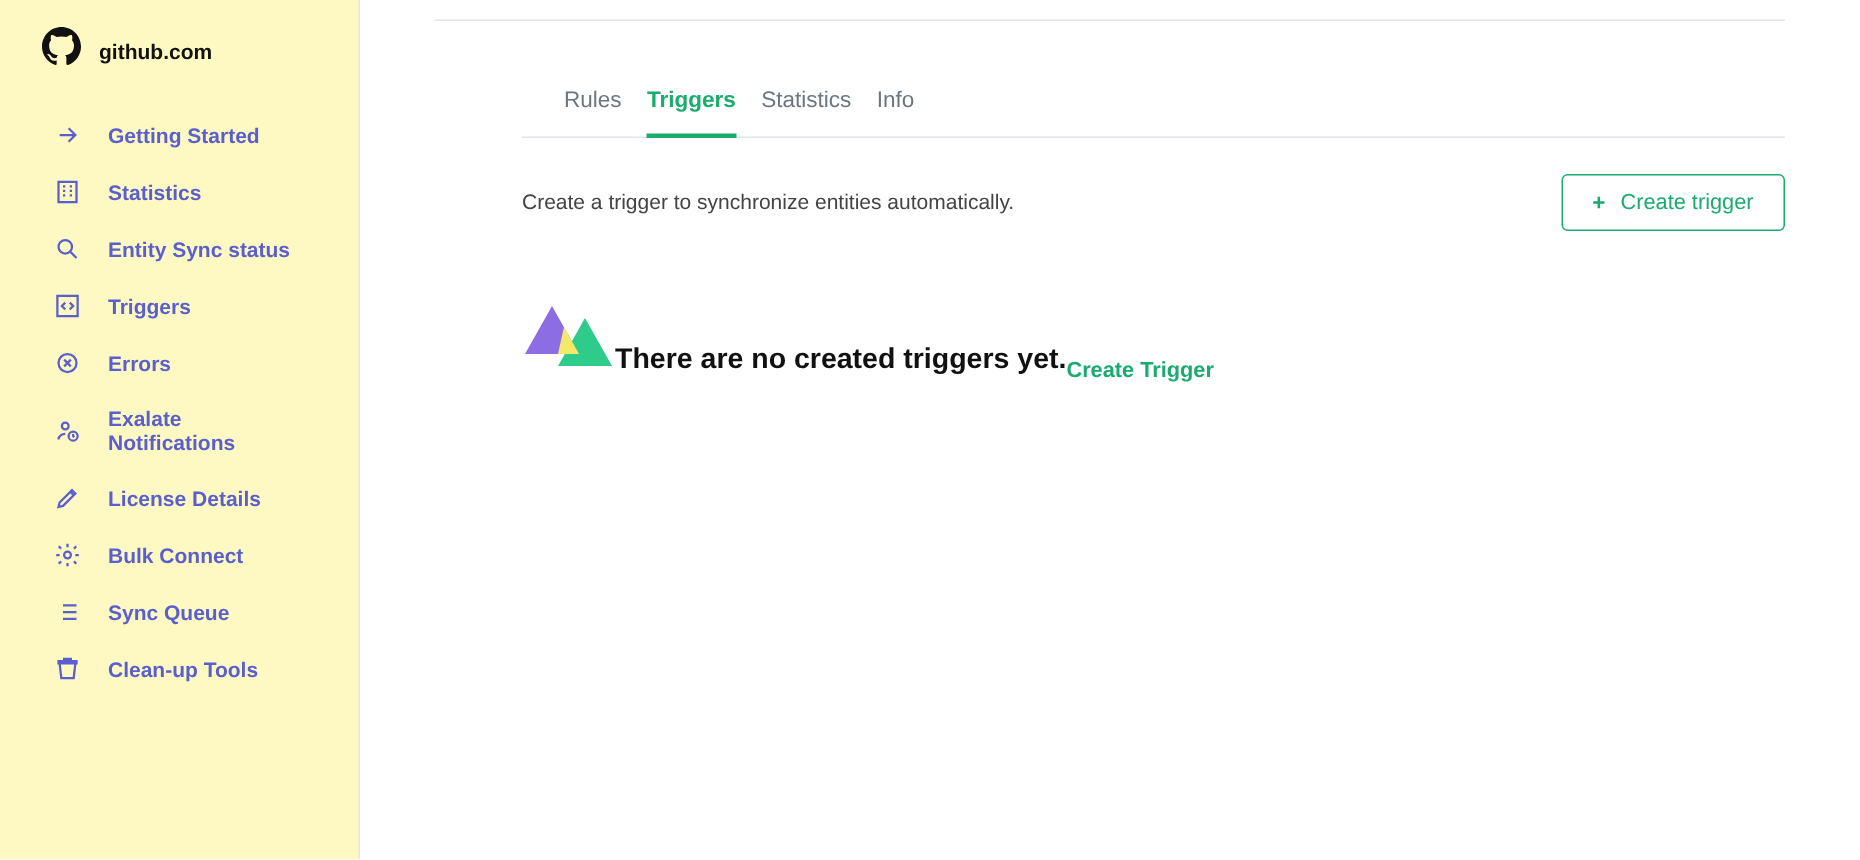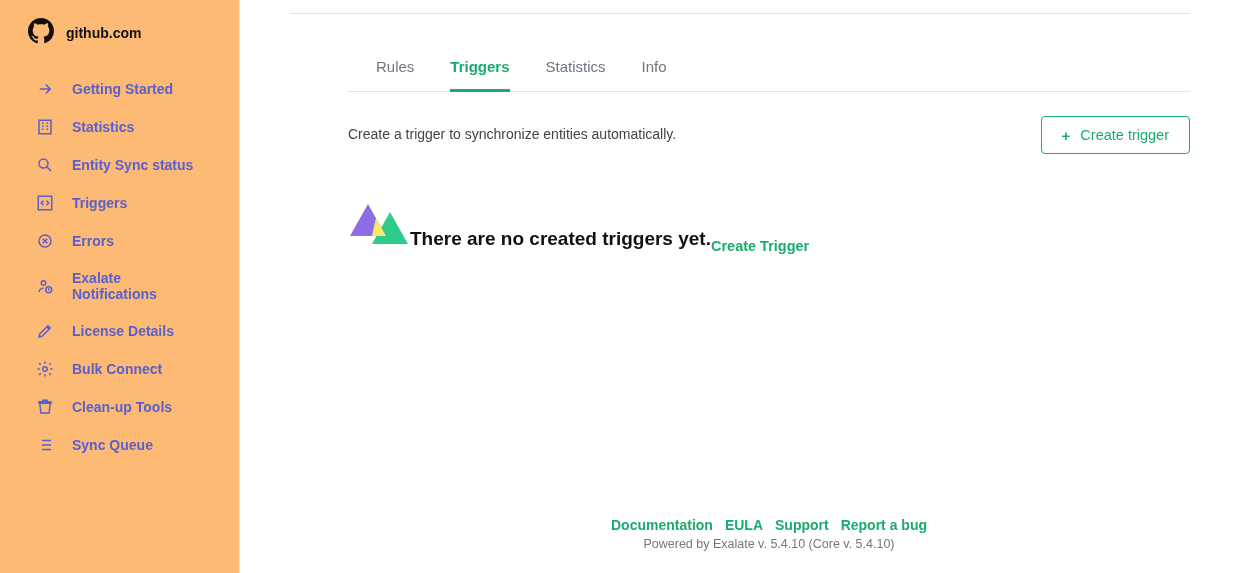--- a/index.html
+++ b/index.html
@@ -7,21 +7,21 @@
     font-family: -apple-system, BlinkMacSystemFont, "Segoe UI", Helvetica, Arial, sans-serif;
     background: #fff;
     color: #333;
     width: 1240px;
     height: 573px;
     overflow: hidden;
   }
   .layout { display: flex; height: 100%; }
   .sidebar {
     width: 240px;
-    background: #fdba74;
+    background: #fef9c3;
     border-right: 1px solid #e1e4e8;
     padding: 18px 0;
     flex-shrink: 0;
   }
   .brand {
     display: flex;
     align-items: center;
     gap: 12px;
     padding: 0 28px 14px 28px;
   }
@@ -57,21 +57,21 @@
     position: relative;
   }
   .topbar {
     height: 14px;
     border-bottom: 1px solid #e1e4e8;
     margin: 0 50px 0 50px;
   }
   .content { padding: 30px 50px 0 108px; flex: 1; display: flex; flex-direction: column; }
   .tabs {
     display: flex;
-    gap: 36px;
+    gap: 17px;
     border-bottom: 1px solid #e1e4e8;
     padding: 0 0 0 28px;
     margin-bottom: 24px;
   }
   .tab {
     padding: 14px 0;
     font-size: 15px;
     color: #6c7680;
     cursor: pointer;
     border-bottom: 3px solid transparent;
@@ -229,33 +229,33 @@
         <span class="icon">
             <svg viewBox="0 0 24 24">
               <circle cx="12" cy="12" r="3"></circle>
               <path d="M12 2v3M12 19v3M4.2 4.2l2.1 2.1M17.7 17.7l2.1 2.1M2 12h3M19 12h3M4.2 19.8l2.1-2.1M17.7 6.3l2.1-2.1"></path>
             </svg>
           </span>
         <span>Bulk Connect</span>
       </div>
       <div class="nav-item">
         <span class="icon">
+            <svg viewBox="0 0 24 24">
+              <path d="M8 6h12M8 12h12M8 18h12M4 6h.01M4 12h.01M4 18h.01"></path>
+            </svg>
+          </span>
+        <span>Sync Queue</span>
+      </div>
+      <div class="nav-item">
+        <span class="icon">
             <svg viewBox="0 0 24 24" fill="currentColor" stroke="none">
               <path d="M5 7h14l-1.5 13h-11L5 7zM4 5h16v2H4V5zM9 3h6v2H9V3z"></path>
             </svg>
           </span>
         <span>Clean-up Tools</span>
-      </div>
-      <div class="nav-item">
-        <span class="icon">
-            <svg viewBox="0 0 24 24">
-              <path d="M8 6h12M8 12h12M8 18h12M4 6h.01M4 12h.01M4 18h.01"></path>
-            </svg>
-          </span>
-        <span>Sync Queue</span>
       </div>
     </nav>
   </aside>
 
   <main class="main">
     <div class="topbar"></div>
     <div class="content">
       <div class="tabs">
         <div class="tab">Rules</div>
         <div class="tab active">Triggers</div>
@@ -278,24 +278,15 @@
           <svg width="62" height="50" viewBox="0 0 62 50">
             <polygon points="20,4 38,36 2,36" fill="#8d6de3"></polygon>
             <polygon points="42,12 60,44 24,44" fill="#2ecb8b"></polygon>
             <polygon points="28,18 38,36 24,36" fill="#f4e968"></polygon>
           </svg>
         </div>
         <div class="empty-title">There are no created triggers yet.</div>
         <div class="empty-link">Create Trigger</div>
       </div>
 
-      <div class="footer">
-        <div class="footer-links">
-          <span>Documentation</span>
-          <span>EULA</span>
-          <span>Support</span>
-          <span>Report a bug</span>
-        </div>
-        <div class="footer-powered">Powered by Exalate v. 5.4.10 (Core v. 5.4.10)</div>
-      </div>
     </div>
   </main>
 </div>
 
 </body></html>

